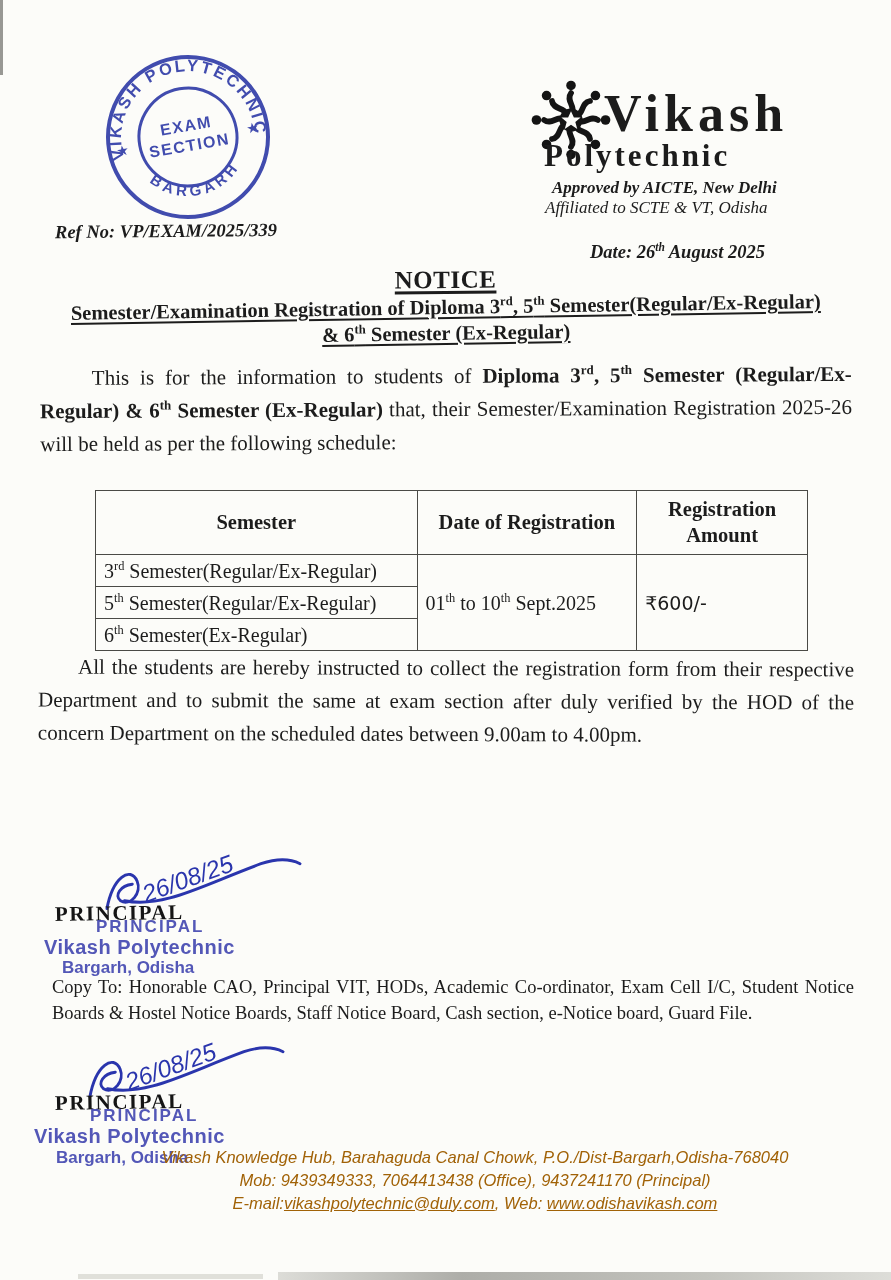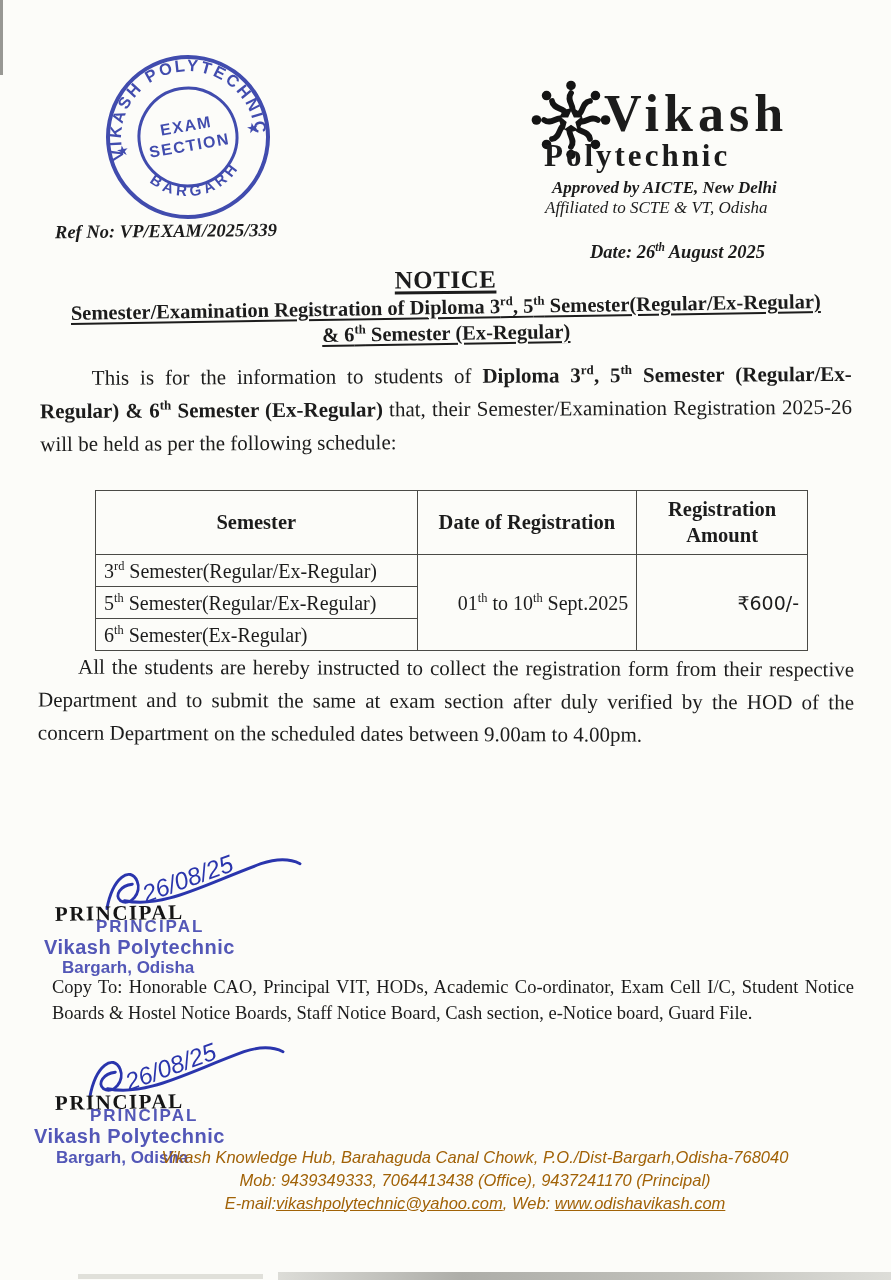--- a/index.html
+++ b/index.html
@@ -44,21 +44,21 @@
   sup { font-size:62%; font-weight:inherit; }
 
   
   .sched-table { left:95px; top:490px; width:713px; border-collapse:collapse; font-size:20px;padding-left:20px; }
   .sched-table th, .sched-table td { border:1.6px solid #4a4a46; }
   .sched-table th { font-size:20.5px; font-weight:bold; text-align:center; padding:6px 4px; height:62px; vertical-align:middle; line-height:1.25; }
   .sched-table td { padding:3px 8px; height:32px; vertical-align:middle; }
   .col-sem { width:322px; }
   .col-date { width:220px; }
   .col-amt { width:171px; }
-  .cell-center { text-align:right; }
+  .cell-center { text-align:left; }
   .rupee { font-family:"DejaVu Sans", sans-serif; font-size:19px; }
 
   
   .sig-svg-1 { left:95px; top:852px; width:215px; height:78px; }
   .sig-svg-2 { left:78px; top:1040px; width:215px; height:78px; }
   .principal-black { font-size:21px; font-weight:bold; letter-spacing:1.5px; color:#151515; }
   .pb-1 { left:55px; top:901px; transform:rotate(-1deg); }
   .pb-2 { left:55px; top:1090px; transform:rotate(-1deg); }
   .stamp-blue { color:#3c41ae; font-family:"Liberation Sans", sans-serif; font-weight:bold; opacity:.88; }
   .sp1-1 { left:96px; top:917px;  font-size:17px; letter-spacing:2px; }
@@ -188,16 +188,16 @@
     </svg>
   </span>
   <div class="abs principal-black pb-2">PRINCIPAL</div>
   <div class="abs stamp-blue sp1-2">PRINCIPAL</div>
   <div class="abs stamp-blue sp2-2">Vikash Polytechnic</div>
   <div class="abs stamp-blue sp3-2">Bargarh, Odisha</div>
 
   <div class="abs footer">
     <div>Vikash Knowledge Hub, Barahaguda Canal Chowk, P.O./Dist-Bargarh,Odisha-768040</div>
     <div>Mob: 9439349333, 7064413438 (Office), 9437241170 (Principal)</div>
-    <div><span>E-mail:</span><span class="u">vikashpolytechnic@yahoo.com</span><span>, Web: </span><span class="u">www.odishavikash.com</span></div>
+    <div><span>E-mail:</span><span class="u">vikashpolytechnic@duly.com</span><span>, Web: </span><span class="u">www.odishavikash.com</span></div>
   </div>
 
 </div>
 
 </body></html>

